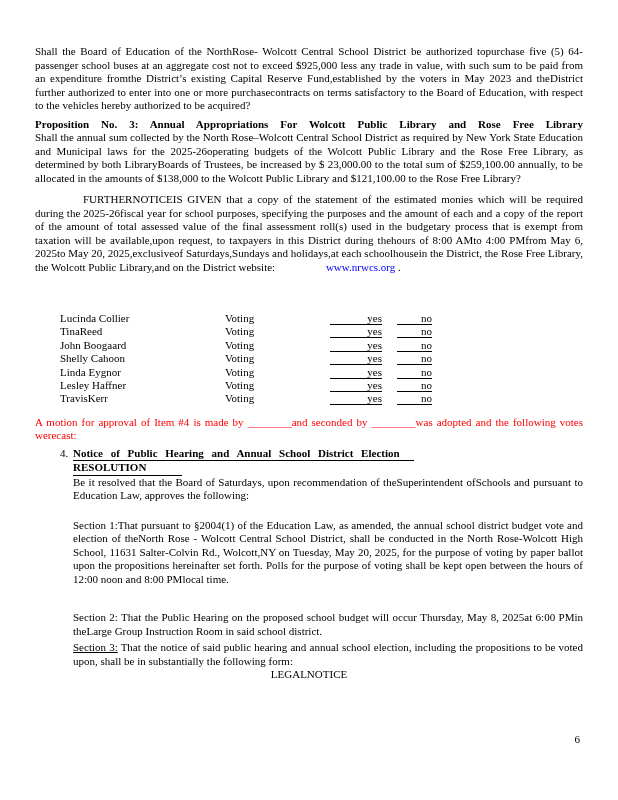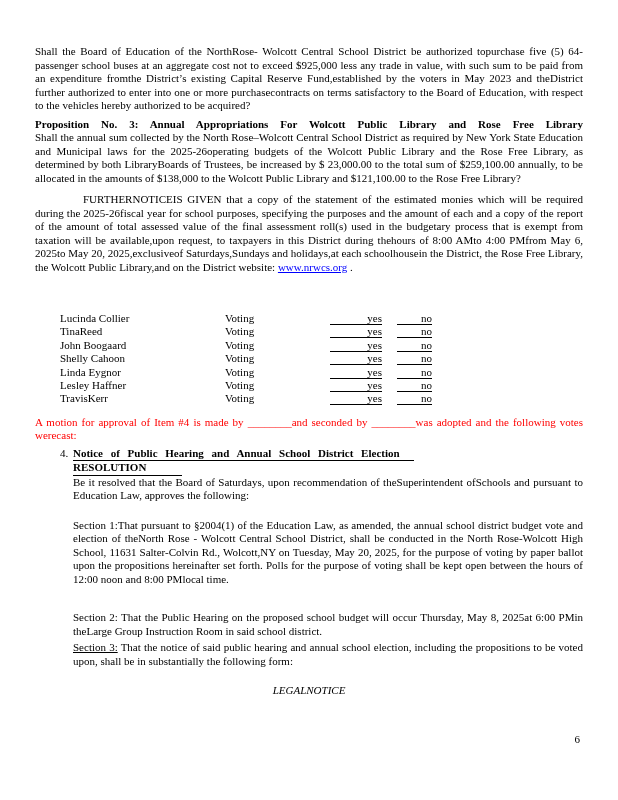--- a/index.html
+++ b/index.html
@@ -25,21 +25,21 @@
   .just { text-align: justify; }
   .prop-heading {
     font-weight: bold;
     text-align: justify;
     text-align-last: justify;
     margin-top: 5px;
     white-space: nowrap;
     overflow: hidden;
   }
   .further { margin-top: 8px; text-indent: 48px; }
-  .weblink { color: #0000ff; text-decoration: underline; cursor: pointer; }
+  .weblink { color: #0000ff; cursor: pointer; margin-left: 48px; }
   .voting-table { margin-top: 38px; }
   .vrow { display: flex; align-items: flex-start; height: 13.4px; }
   .vname { margin-left: 25px; width: 165px; }
   .vvote { width: 105px; }
   .vyes {
     width: 52px;
     border-bottom: 1px solid #000;
     text-align: right;
     height: 12px;
   }
@@ -65,21 +65,21 @@
   .resolution-label {
     font-weight: bold;
     display: inline-block;
     border-bottom: 1.2px solid #000;
     padding-right: 36px;
   }
   .sec1 { margin-top: 16px; }
   .sec2 { margin-top: 25px; }
   .sec3 { margin-top: 3px; }
   .sec3-label { text-decoration: underline; }
-  .footer-title { margin-top: 16px; text-align: center; font-style: italic; }
+  .footer-title { margin-top: 0; text-align: center; }
   .page-number { position: absolute; top: 733px; right: 38px; }
 </style>
 </head>
 <body>
 
 <div class="page">
   <div class="content">
 
     <p class="just">Shall the Board of Education of the NorthRose- Wolcott Central School District be authorized topurchase five (5) 64-passenger school buses at an aggregate cost not to exceed $925,000 less any trade in value, with such sum to be paid from an expenditure fromthe District’s existing Capital Reserve Fund,established by the voters in May 2023 and theDistrict further authorized to enter into one or more purchasecontracts on terms satisfactory to the Board of Education, with respect to the vehicles hereby authorized to be acquired?</p>
 

